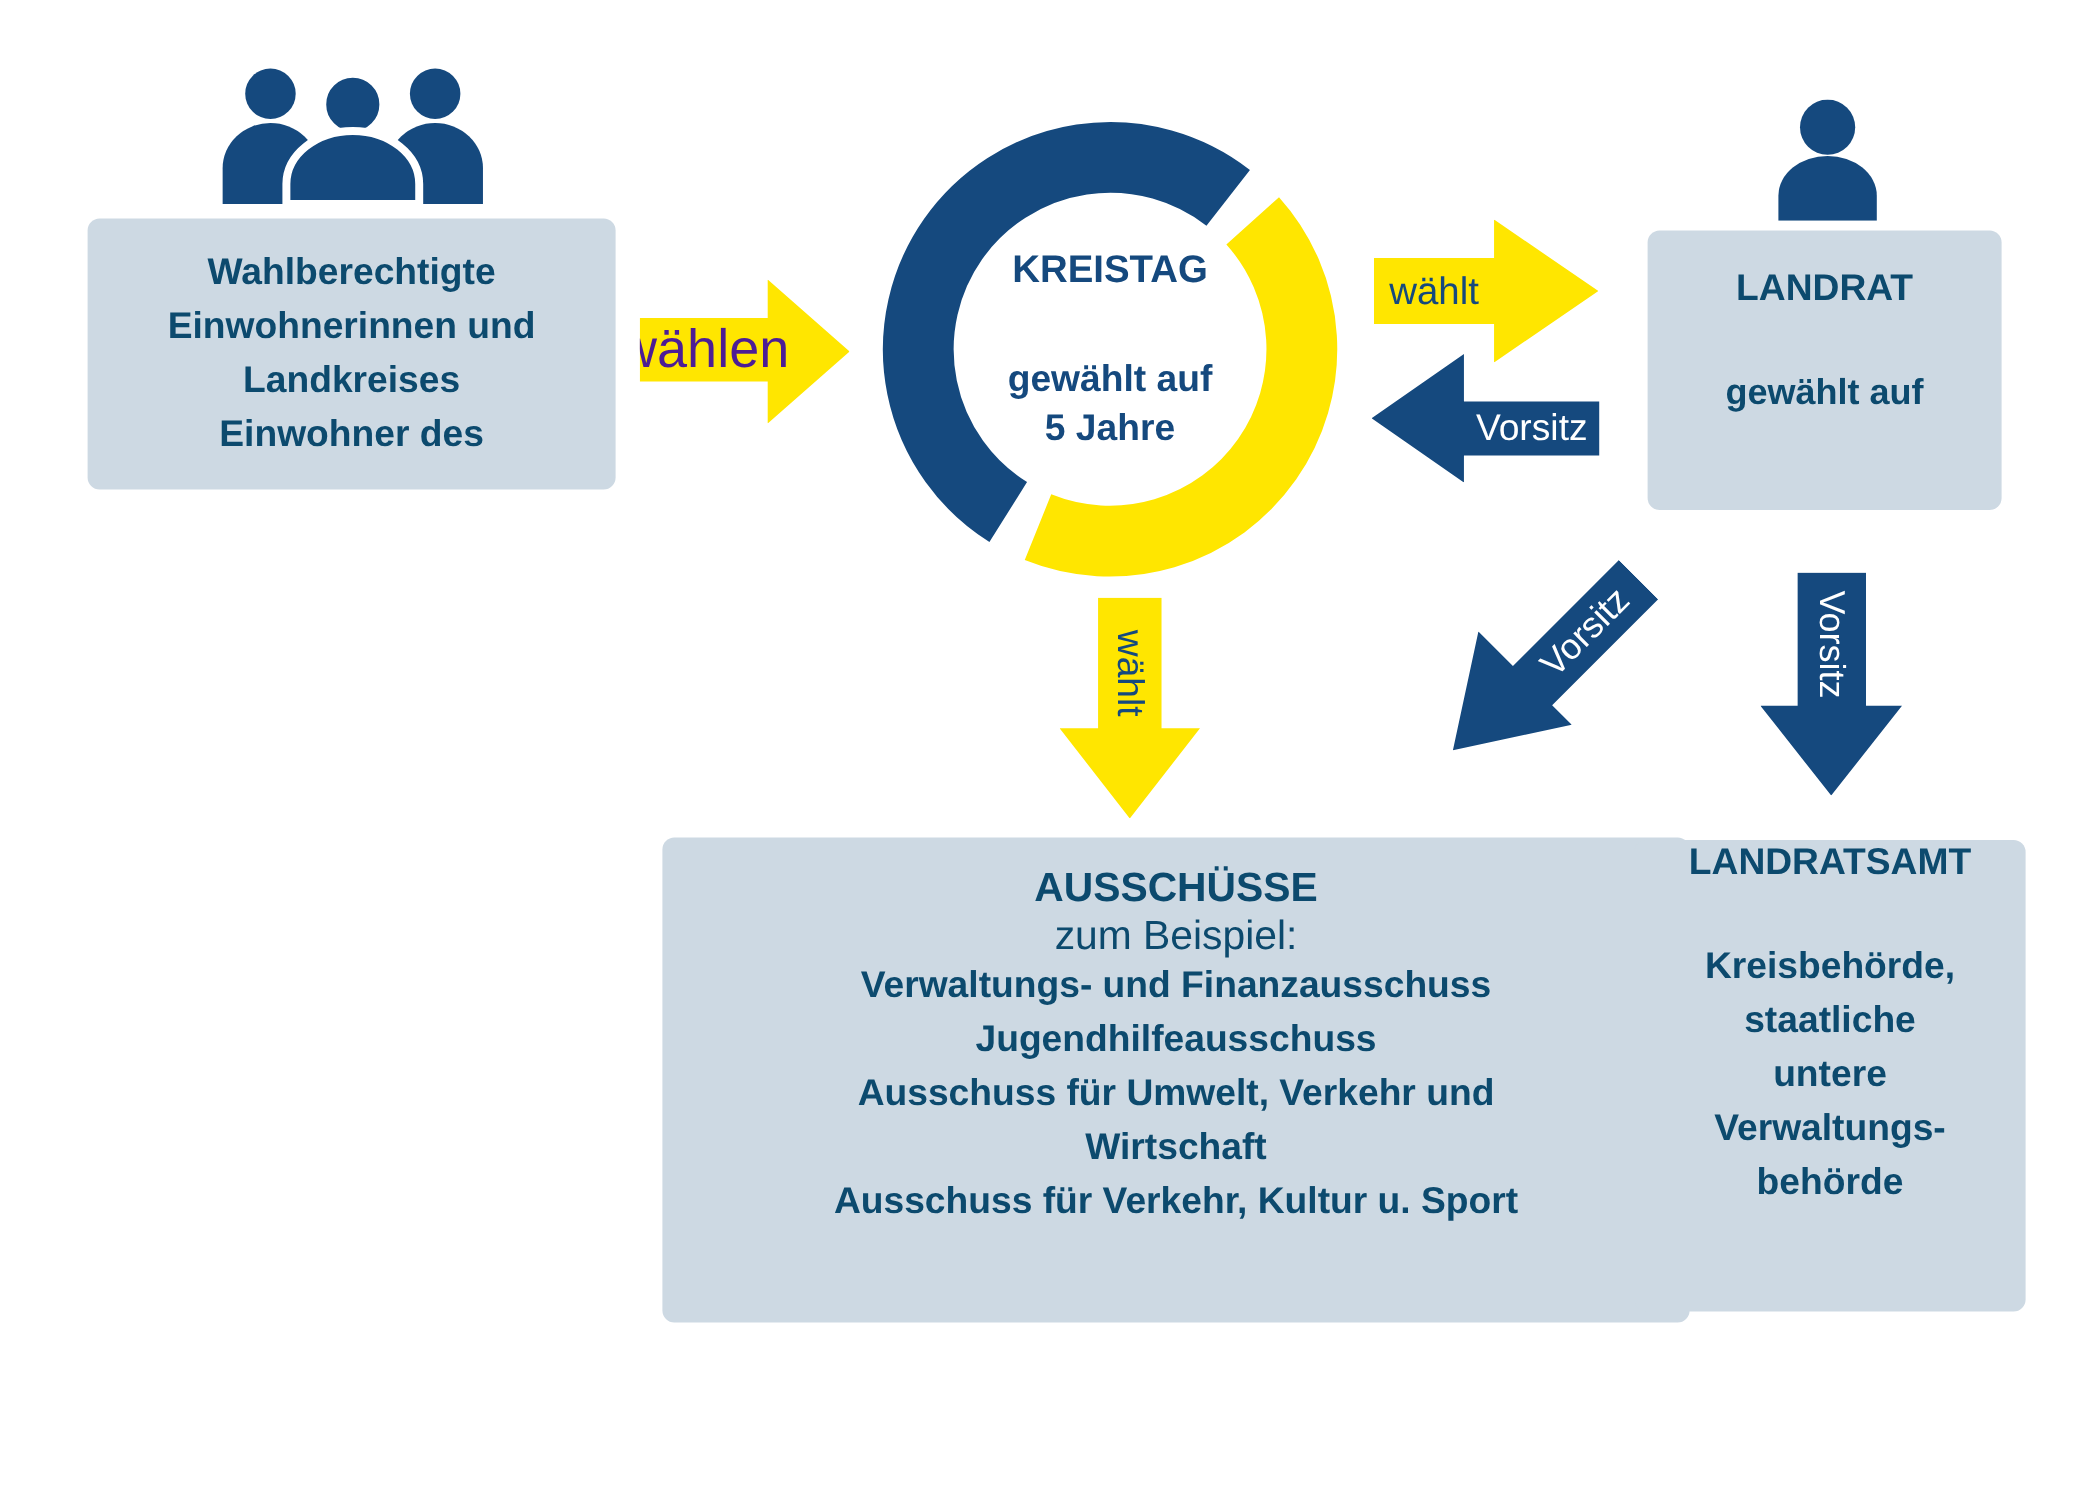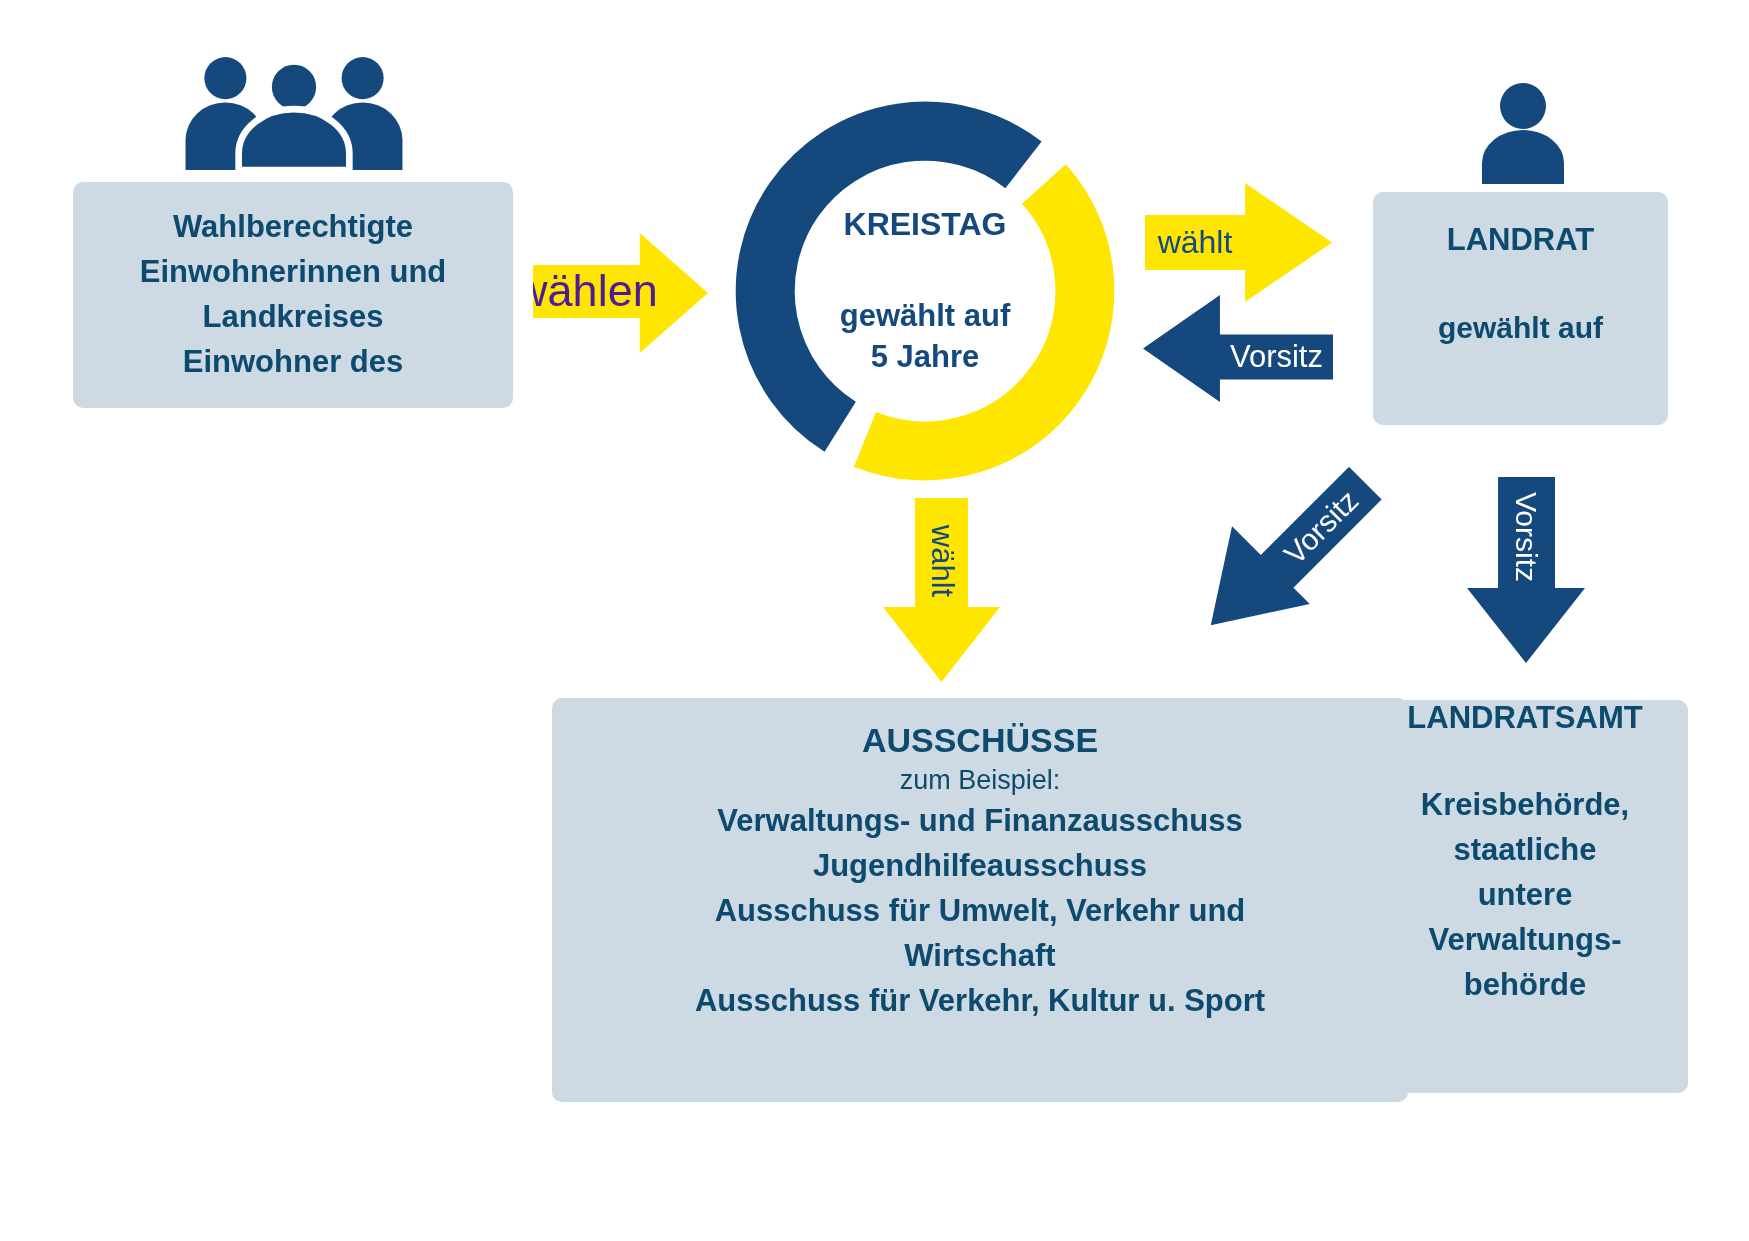--- a/index.html
+++ b/index.html
@@ -55,21 +55,21 @@
   #kreistag-text .title{font-size:32px;font-weight:bold;margin-bottom:52px;}
   #kreistag-text .term{font-size:31px;font-weight:bold;line-height:41px;}
   
   #landrat-icon{position:absolute;left:1480px;top:83px;width:86px;height:101px;}
   #landrat-box{left:1373px;top:192px;width:295px;height:233px;padding-top:30px;}
   #landrat-box .title{font-size:31px;font-weight:bold;margin-bottom:50px;}
   #landrat-box .term{font-size:30px;font-weight:bold;line-height:40px;}
   
   #ausschuesse-box{left:552px;top:698px;width:856px;height:404px;padding-top:20px;}
   #ausschuesse-box .title{font-size:34px;font-weight:bold;line-height:44px;}
-  #ausschuesse-box .subtitle{font-size:27px;font-weight:400;line-height:36px;}
+  #ausschuesse-box .subtitle{font-size:34px;font-weight:400;line-height:36px;}
   #ausschuesse-box .item{font-size:31px;font-weight:bold;line-height:45px;white-space:pre-line;}
   
   #landratsamt-box{left:1362px;top:700px;width:326px;height:393px;}
   #landratsamt-box .title{font-size:31px;font-weight:bold;line-height:36px;margin-bottom:46px;}
   #landratsamt-box .line{font-size:31px;font-weight:bold;line-height:45px;}
 </style>
 </head>
 <body>
 
 <div id="stage">

